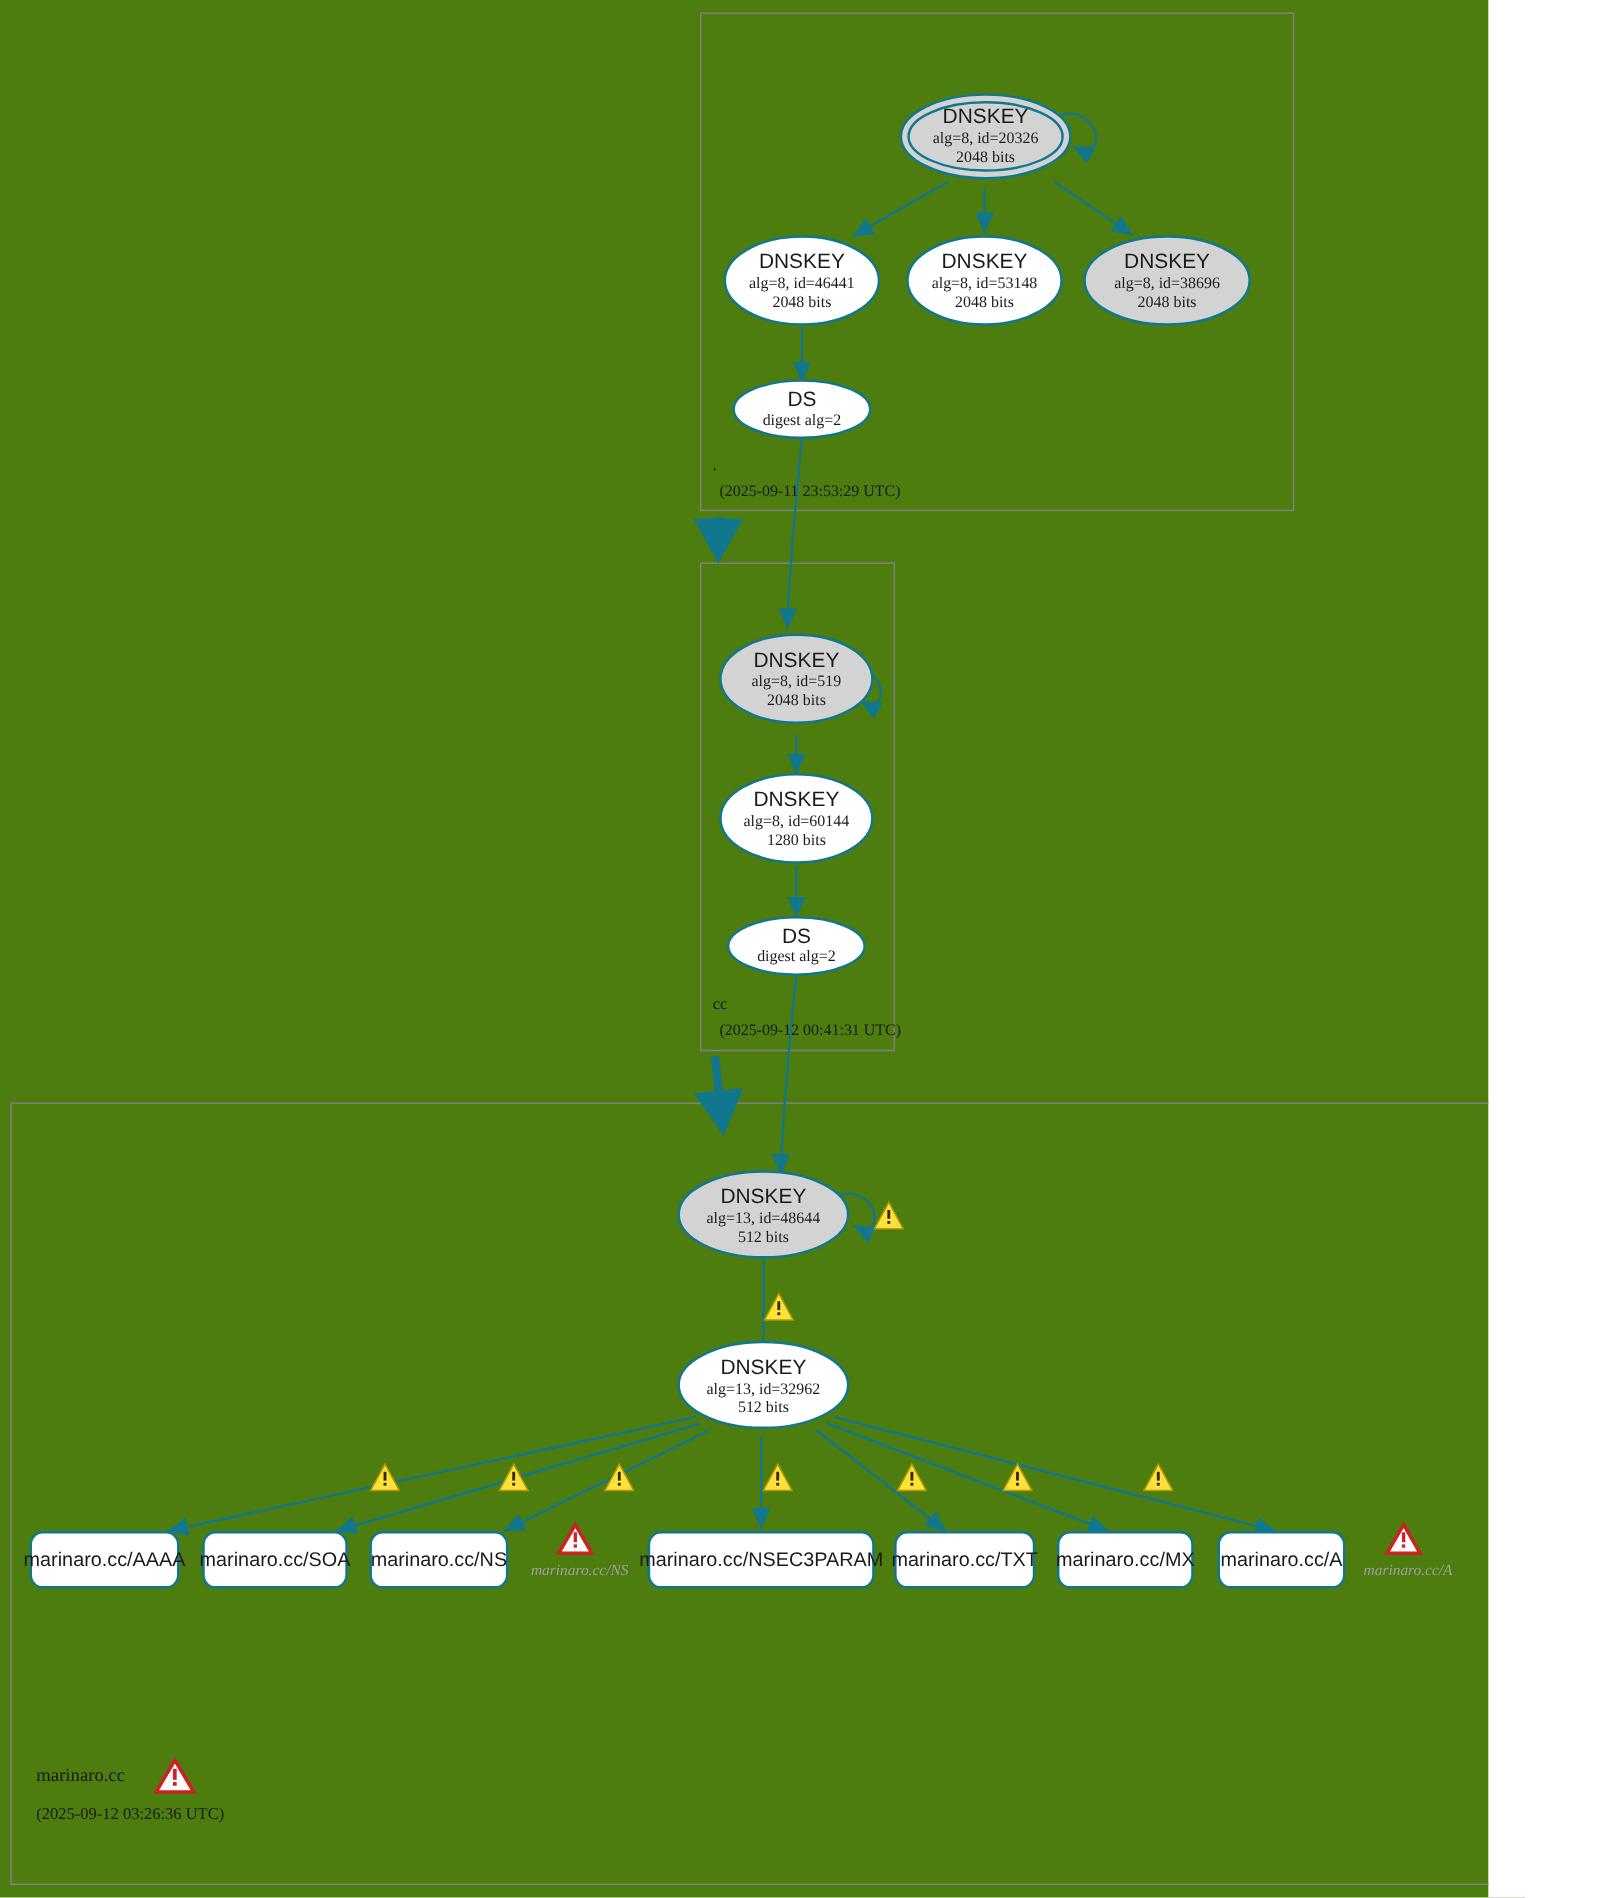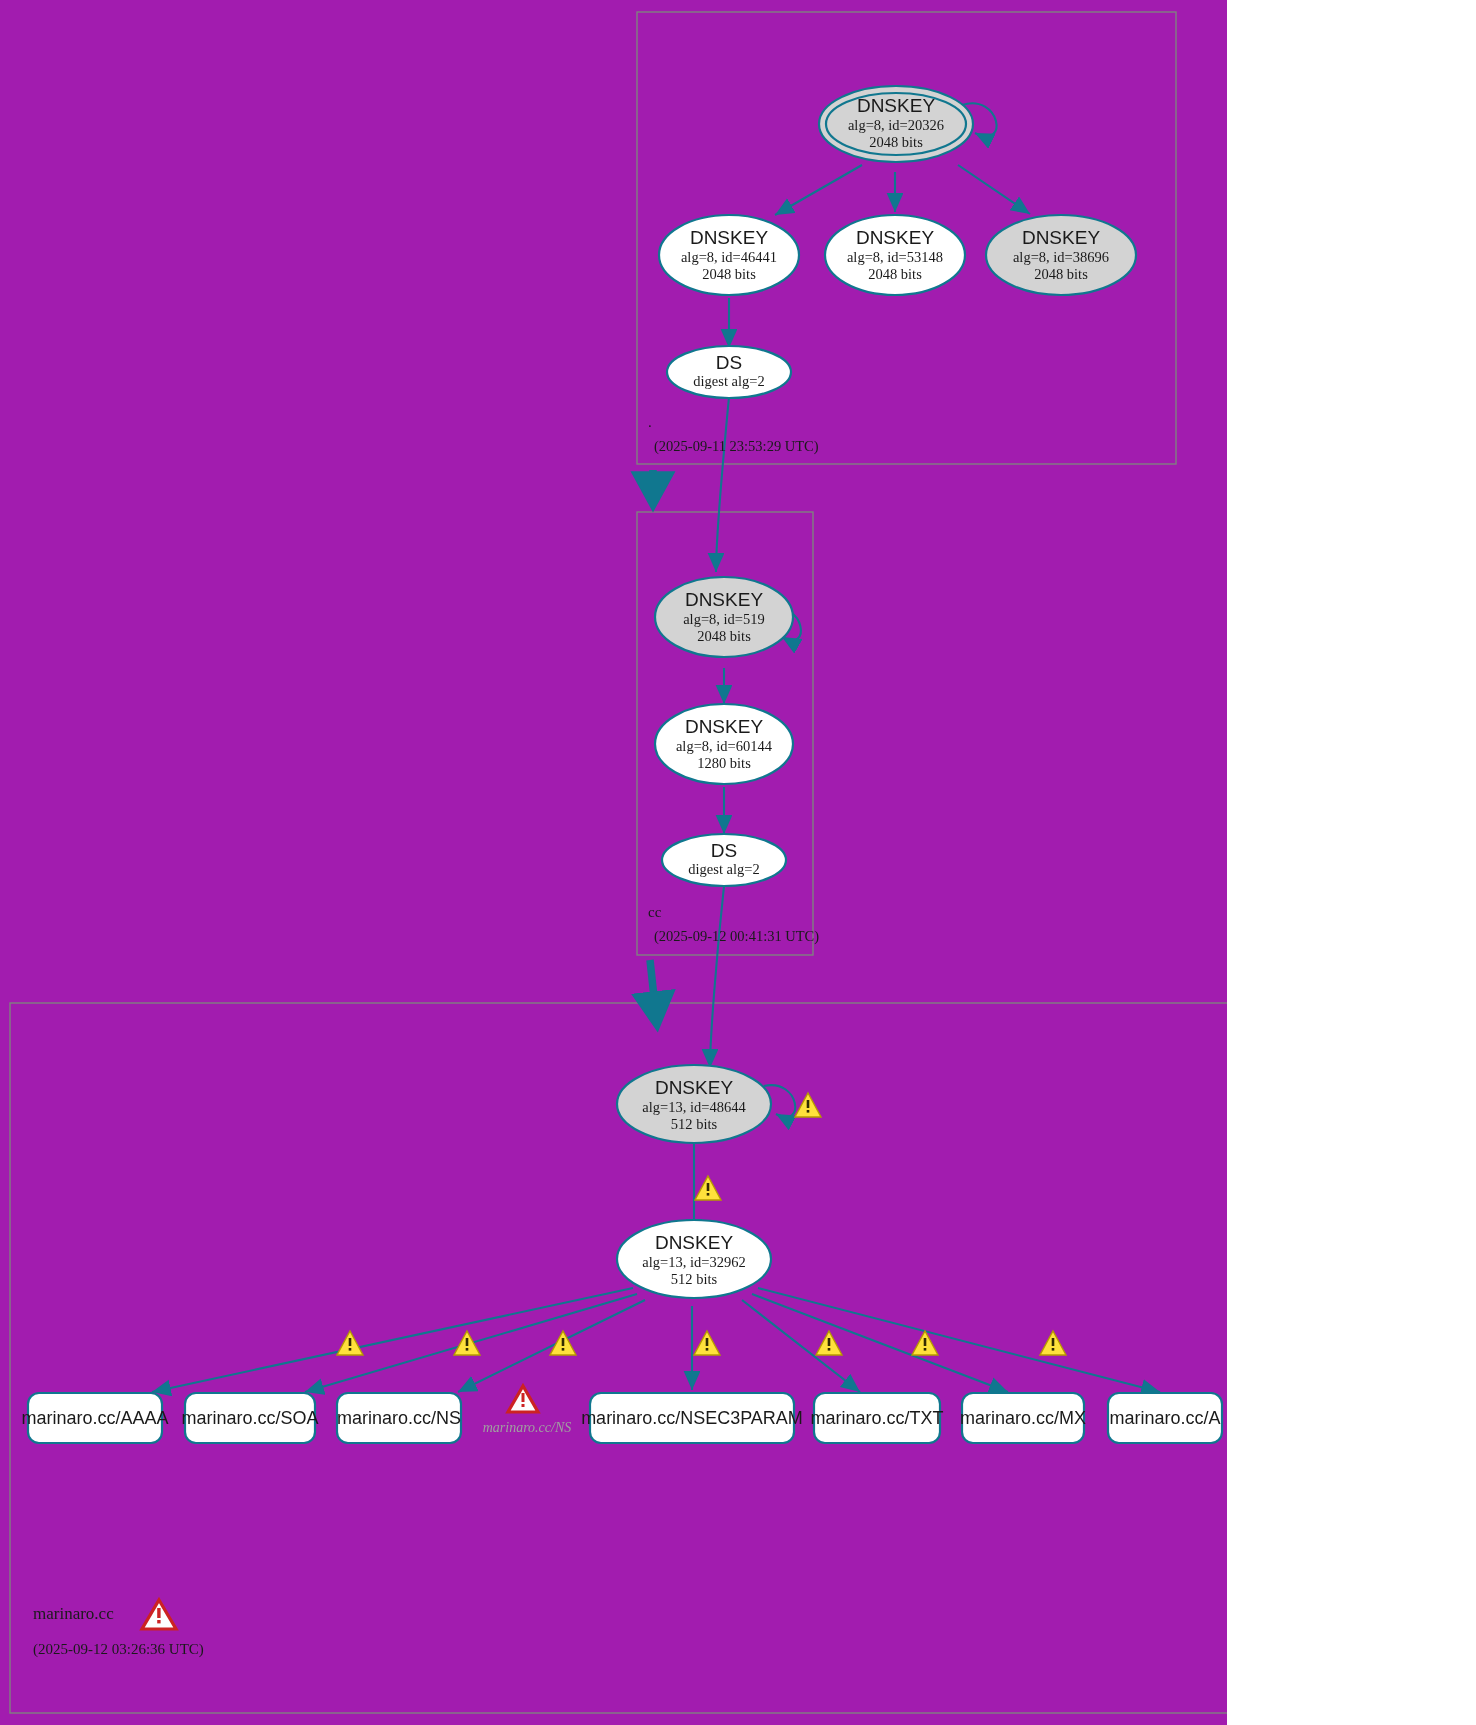--- a/index.html
+++ b/index.html
@@ -3,23 +3,23 @@
 <meta charset="utf-8">
 <style>
   html, body {
     margin: 0;
     padding: 0;
     background: #ffffff;
     font-family: "Liberation Sans", sans-serif;
   }
   #canvas {
     position: relative;
-    width: 1227px;
+    width: 1353px;
     height: 1725px;
-    background: #a21caf;
+    background: #4d7c0f;
     overflow: hidden;
   }
   svg#graph {
     position: absolute;
     left: 0; top: 0;
     width: 1476px;
     height: 1725px;
   }
   .zone-box {
     fill: none;

